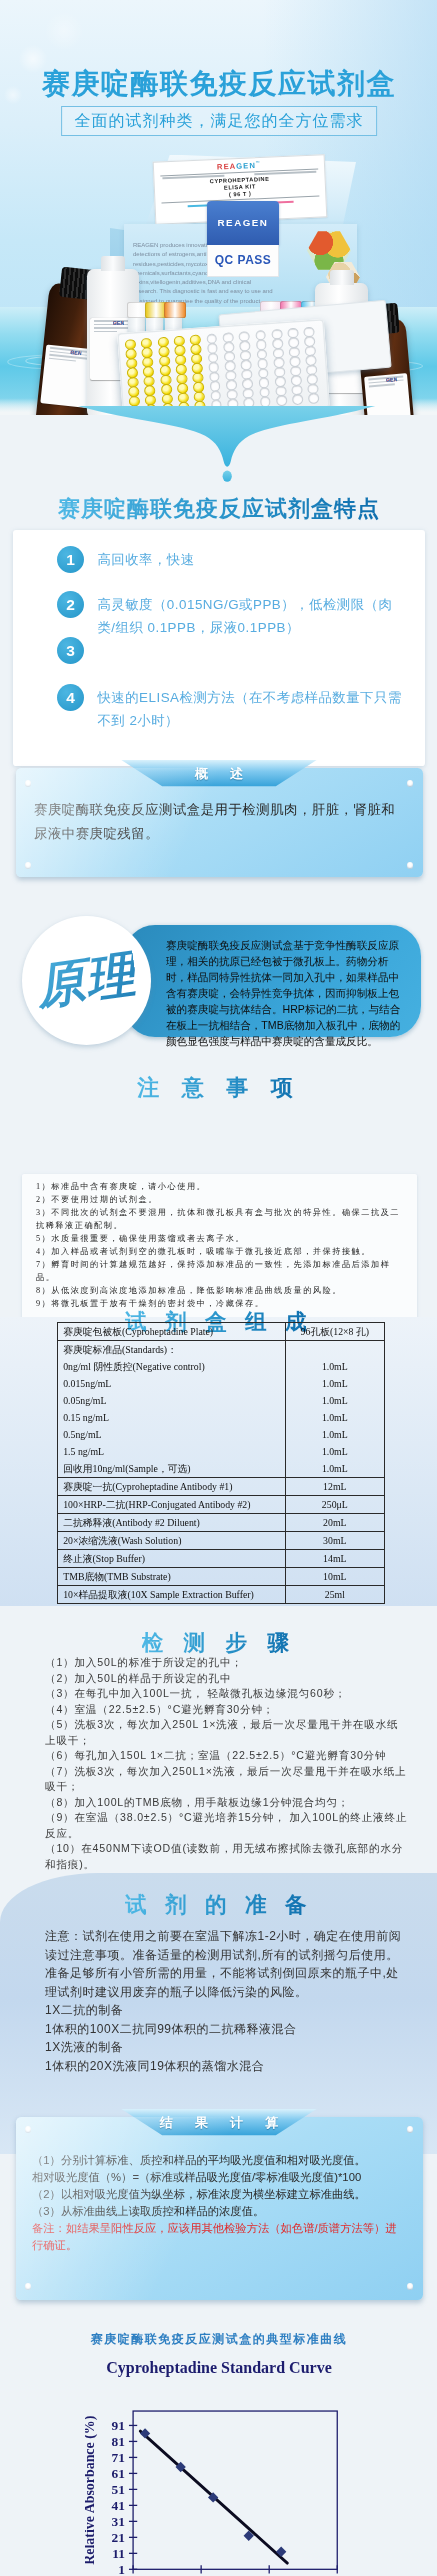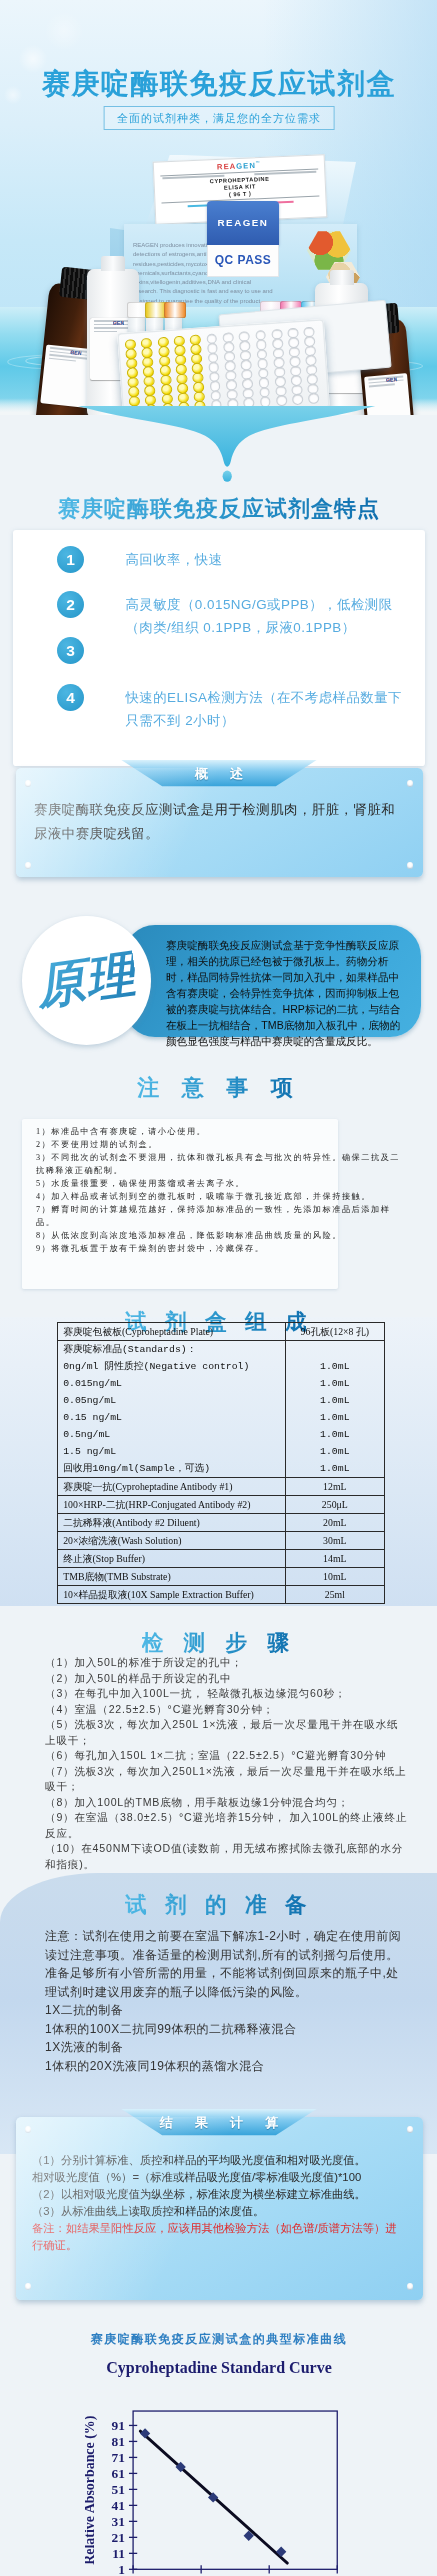--- a/index.html
+++ b/index.html
@@ -8,21 +8,21 @@
   .abs{position:absolute;}
   
   .hero-bg{left:0;top:0;width:438px;height:415px;
     background:
       radial-gradient(circle 20.6px at 33px 59px, rgba(255,255,255,.6), rgba(255,255,255,0) 70%),
       radial-gradient(circle 13.4px at 13px 95px, rgba(255,255,255,.5), rgba(255,255,255,0) 70%),
       radial-gradient(circle 28px at 64px 31px, rgba(255,255,255,.35), rgba(255,255,255,0) 70%),
       linear-gradient(90deg, rgba(200,230,248,0) 60%, rgba(165,213,242,.55) 100%),
       linear-gradient(180deg,#ecf6fc 0%,#dbeffa 30%,#c6e8f8 58%,#b7e2f6 100%);}
   .hero-title{left:0;top:65px;width:438px;text-align:center;font-size:28px;font-weight:bold;color:#2aa1d9;letter-spacing:1.5px;}
-  .hero-subbox{left:50%;top:106px;transform:translateX(-50%);border:0.5px solid #74bfe4;padding:3.6px 12.4px;font-size:11px;color:#2aa1d9;letter-spacing:1px;white-space:nowrap;background:rgba(255,255,255,.18);text-align:right;}
+  .hero-subbox{left:50%;top:106px;transform:translateX(-50%);border:0.5px solid #74bfe4;padding:3.6px 12.4px;font-size:16px;color:#2aa1d9;letter-spacing:1px;white-space:nowrap;background:rgba(255,255,255,.18);text-align:right;}
   
   .scene{left:0;top:152px;width:438px;height:263px;overflow:hidden;}
   .scene *{position:absolute;}
   .box-roof{left:129px;top:2.6px;width:227px;height:73px;background:linear-gradient(180deg,#f1f9fd,#d6edf9 70%,#c6e6f6);clip-path:polygon(7% 100%,18% 0%,100% 10%,94% 100%);}
   .box-label{left:154px;top:6.2px;width:170px;height:61px;background:#fff;border:0.5px solid #d8dde0;transform:rotate(-2.5deg);box-shadow:0 0.5px 1.5px rgba(120,150,170,.4);}
   .box-label *{position:static;}
   .bl-brand{display:block;text-align:center;font-size:7.7px;font-weight:bold;letter-spacing:1px;margin-top:2.1px;}
   .bl-brand .r{color:#d94444;} .bl-brand .g{color:#2a9fd0;} .bl-tm{font-size:4.1px;vertical-align:super;color:#2a9fd0;}
   .bl-rule{display:block;height:0.5px;background:#9aa4ab;margin:1.5px 6.2px;}
   .bl-smallrow{display:flex;justify-content:space-between;margin:1px 8.2px;}
@@ -72,43 +72,43 @@
   .well.e{background:#fdfdfe;border:0.5px solid #c9cfd5;box-shadow:inset 0 0.5px 1px rgba(120,130,140,.5);}
   
   .dropsvg{left:0;top:406px;width:438px;height:82px;}
   
   .h-gradwrap{left:0;width:438px;text-align:center;}
   .h-grad{display:inline-block;font-weight:bold;background:linear-gradient(90deg,#4fb8e5 0%,#2a95cb 50%,#0f6fae 100%);-webkit-background-clip:text;background-clip:text;color:transparent;}
   .feat-head{top:494px;} .feat-head .h-grad{font-size:22px;letter-spacing:1px;}
   .feat-card{left:13px;top:530px;width:412px;height:236px;background:#fff;border-radius:3.1px;box-shadow:0 1px 4.1px rgba(140,170,190,.35);}
   .feat-item{position:absolute;left:44px;display:flex;align-items:flex-start;width:350px;}
   .feat-num{flex:0 0 27px;height:27px;border-radius:50%;background:radial-gradient(circle at 35% 30%,#4cb6e2,#2596c9);color:#fff;font-size:15.5px;font-weight:bold;text-align:center;line-height:27px;margin-right:13.4px;}
-  .feat-text{font-size:13.4px;color:#57ace0;line-height:23px;padding-top:2.1px;width:309px;letter-spacing:0.5px;margin-left:28px;}
+  .feat-text{font-size:13.4px;color:#57ace0;line-height:23px;padding-top:2.1px;width:309px;letter-spacing:0.5px;}
   
   .panel{left:15.5px;width:407px;background:linear-gradient(150deg,#cdecfb 0%,#aaddf6 45%,#8fd0f2 100%);border-radius:5.2px;box-shadow:0 2.1px 5.2px rgba(100,140,170,.4);}
   .panel .sheen{position:absolute;inset:0;border-radius:5.2px;background:linear-gradient(115deg,rgba(255,255,255,.55),rgba(255,255,255,0) 45%);pointer-events:none;}
   .ribbon{position:absolute;left:50%;transform:translateX(-50%);top:-8.2px;width:196px;height:28px;background:linear-gradient(180deg,#d9f1fc 0%,#7fc9ef 40%,#2f9fd8 100%);clip-path:polygon(0 0,100% 0,79% 94%,21% 94%);display:flex;align-items:center;justify-content:center;color:#fff;font-size:13px;font-weight:bold;letter-spacing:9.3px;text-indent:9.3px;text-shadow:0 0.5px 1px rgba(0,70,110,.45);}
   .dot{position:absolute;width:6.7px;height:6.7px;border-radius:50%;background:#fff;box-shadow:inset 0 -1px 1.5px rgba(110,150,180,.6);}
   .panel-text{position:absolute;font-size:13.4px;color:#2b2b2b;line-height:24px;letter-spacing:0.5px;}
   
   .prin-box{left:124px;top:925px;width:297px;height:112px;border-radius:31px;background:linear-gradient(125deg,#2a8abc 0%,#3aa5d9 60%,#45b0e0 100%);box-shadow:0 1.5px 4.1px rgba(80,130,160,.4);}
   .prin-text{left:166px;top:937px;width:241px;font-size:10.6px;line-height:16px;color:#0d0d0d;}
   .prin-circle{left:21.6px;top:916px;width:129px;height:129px;border-radius:50%;background:#fff;box-shadow:0 2.1px 5.2px rgba(100,140,170,.35);display:flex;align-items:center;justify-content:center;}
   .prin-badge{font-size:49px;font-weight:bold;font-style:italic;transform:rotate(-8deg);background:linear-gradient(135deg,#4cb0de 0%,#1e7cb4 100%);-webkit-background-clip:text;background-clip:text;color:transparent;letter-spacing:1px;}
   
   .prec-head{top:1073px;} .prec-head .h-grad{font-size:22px;letter-spacing:8.2px;}
-  .prec-panel{left:21.6px;top:1119px;width:316px;height:170px;background:rgba(252,253,254,.88);border-radius:2.1px;box-shadow:0 1px 3.1px rgba(150,175,195,.35);}
+  .prec-panel{left:21.6px;top:1174px;width:395px;height:170px;background:rgba(252,253,254,.88);border-radius:2.1px;box-shadow:0 1px 3.1px rgba(150,175,195,.35);}
   .prec-list{position:absolute;left:14.4px;top:6.2px;width:367px;font-family:"Liberation Serif",serif;font-size:8.2px;line-height:13px;letter-spacing:1.5px;color:#1f1f1f;}
   
   .comp-head{top:1286px;margin-top:21px;} .comp-head .h-grad{font-size:21.6px;letter-spacing:6.2px;}
   .comp-bg{left:0;top:1317px;width:438px;height:289px;background:linear-gradient(180deg,#edf3f9 0%,#dbe8f5 60%,#cfe0f2 100%);}
   table.comp{position:absolute;left:57px;top:1322px;width:328px;border-collapse:collapse;font-family:"Liberation Serif",serif;font-size:9.8px;color:#111;}
   table.comp td{border:1px solid #2a2a2a;padding:1px 5.2px;height:15px;line-height:14px;}
   table.comp td.v{width:88px;text-align:center;}
-  table.comp tr.sub td{border-top:none;border-bottom:none;font-family:Liberation Mono, monospace;}
+  table.comp tr.sub td{border-top:none;border-bottom:none;}
   
   .steps-head{top:1628px;} .steps-head .h-grad{font-size:21.6px;letter-spacing:7.2px;}
   .steps-list{left:45px;top:1655px;width:364px;font-size:10.6px;line-height:15.5px;color:#3a3a3a;letter-spacing:0.8px;}
   
   .prep-bg{left:0;top:1873px;width:438px;height:281px;background:linear-gradient(180deg,#cadced 0%,#c3d8ee 45%,#d8e7f5 100%);border-top-left-radius:98px 49px;}
   .prep-head{top:1890px;} .prep-head .h-grad{font-size:21.6px;letter-spacing:6.2px;}
   .prep-list{left:45px;top:1927px;width:358px;font-size:12px;line-height:18.5px;color:#333;letter-spacing:0.5px;}
   
   .res-body{position:absolute;left:16.5px;top:35px;width:375px;font-size:11.3px;line-height:17px;color:#2b2b2b;}
   .res-note{color:#e02b2b;}

